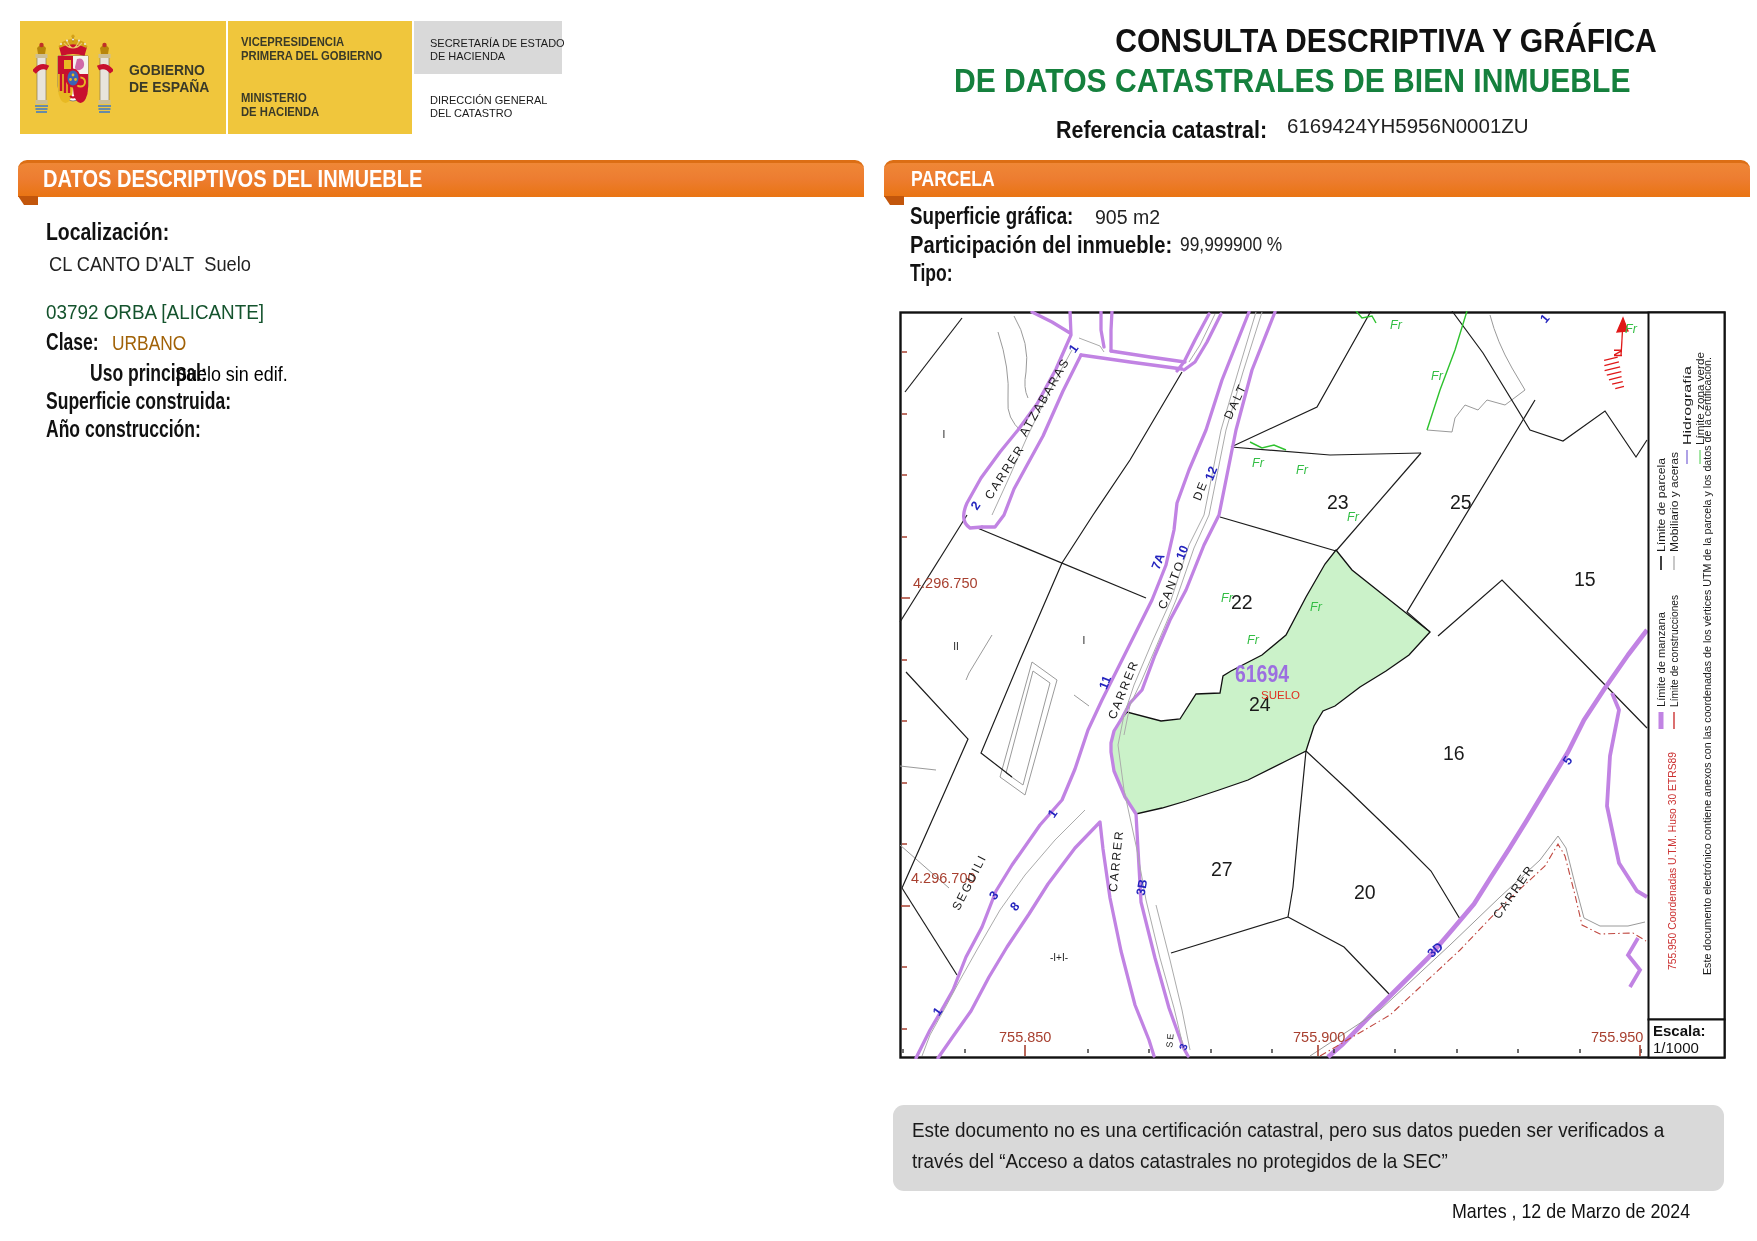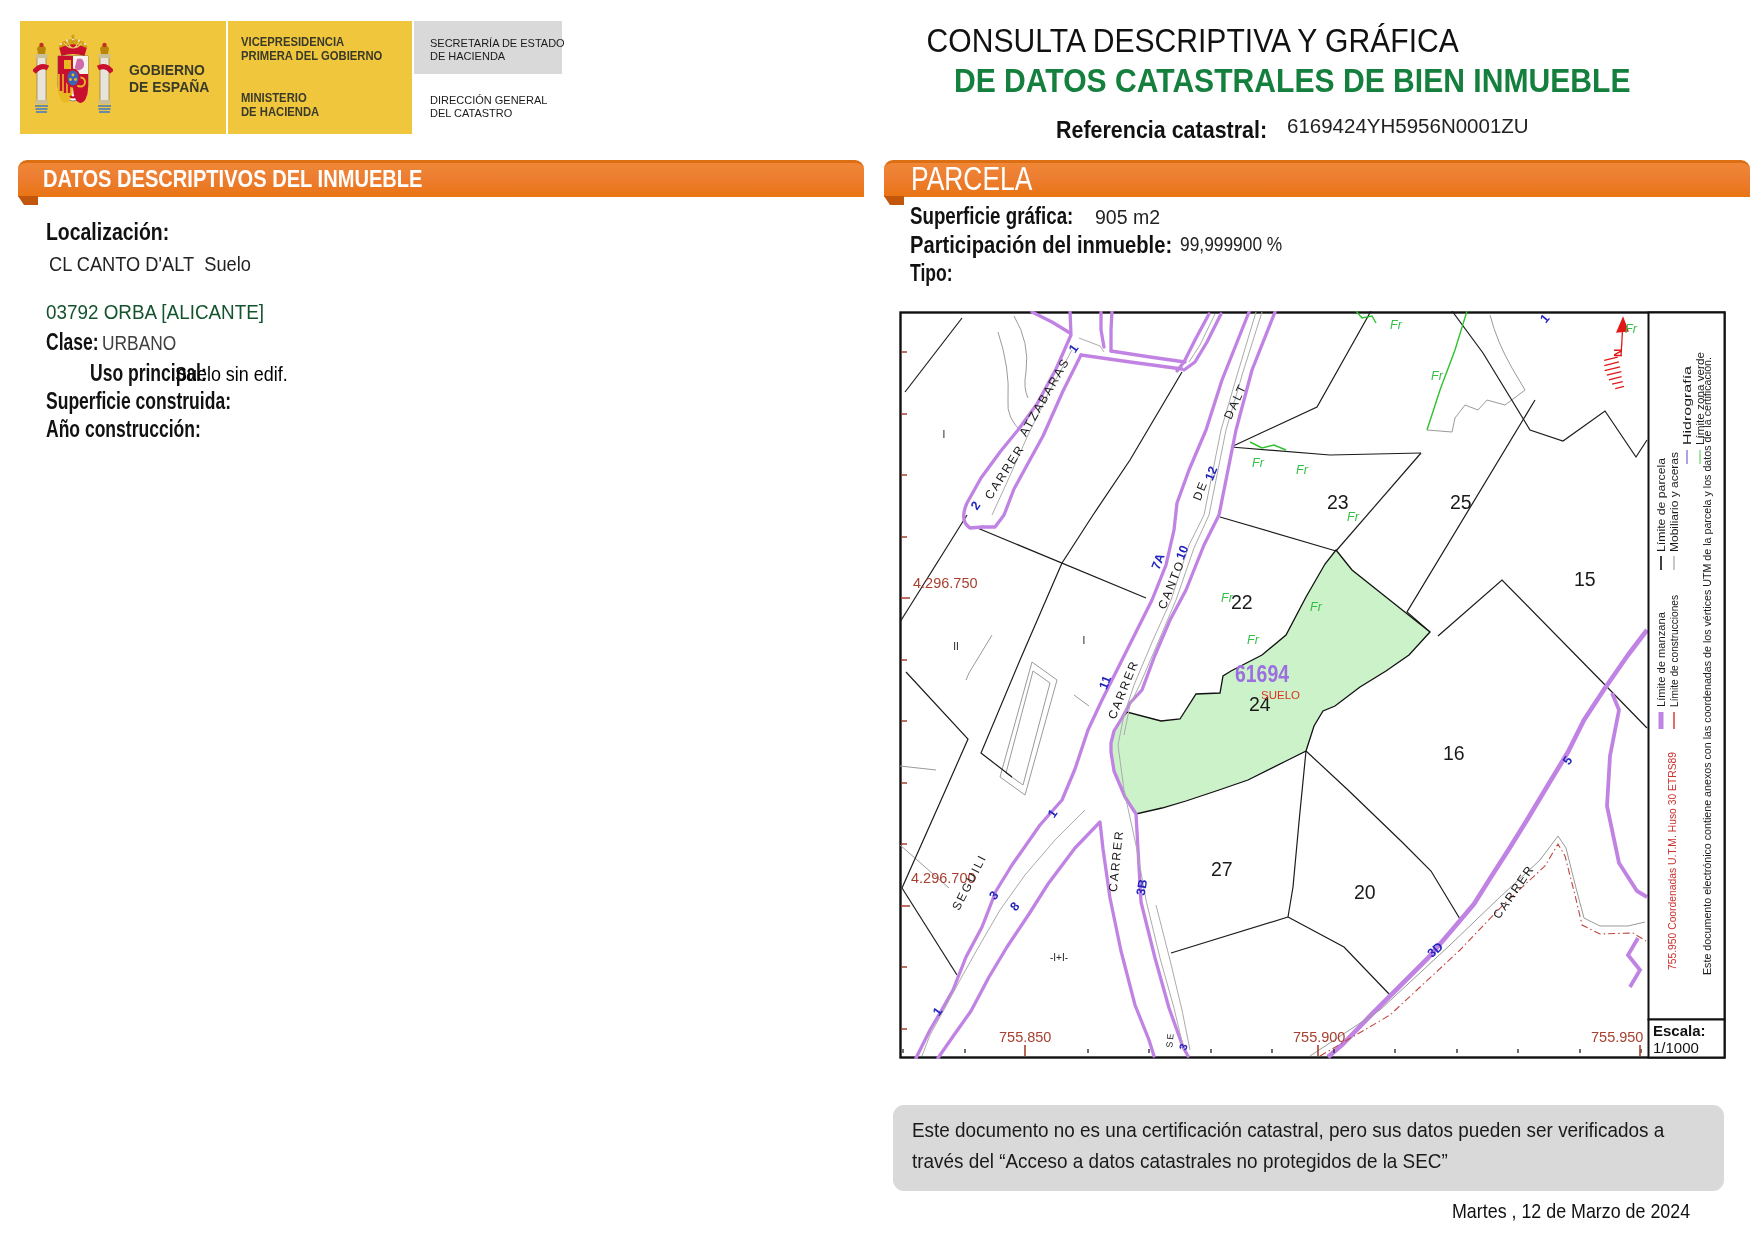--- a/index.html
+++ b/index.html
@@ -74,43 +74,43 @@
 
 <div class="abs" style="left:129px;top:61px;font-weight:bold;font-size:15px;line-height:17px;color:#3A3A28;"><span class="cl" style="--s:0.93">GOBIERNO</span><br><span class="cl" style="--s:0.93">DE ESPAÑA</span></div>
 
 <div class="abs" style="left:241px;top:36px;font-weight:bold;font-size:12.5px;line-height:13.5px;color:#3A3A28;"><span class="cl" style="--s:0.9">VICEPRESIDENCIA</span><br><span class="cl" style="--s:0.9">PRIMERA DEL GOBIERNO</span></div>
 <div class="abs" style="left:241px;top:92px;font-weight:bold;font-size:12.5px;line-height:13.5px;color:#3A3A28;text-decoration:underline;"><span class="cl" style="--s:0.9">MINISTERIO</span><br><span class="cl" style="--s:0.9">DE HACIENDA</span></div>
 
 <div class="abs" style="left:430px;top:37px;font-size:11px;line-height:13px;color:#1a1a1a;">SECRETARÍA DE ESTADO<br>DE HACIENDA</div>
 
 <div class="abs" style="left:430px;top:94px;font-size:11px;line-height:13px;color:#1a1a1a;">DIRECCIÓN GENERAL<br>DEL CATASTRO</div>
 
-<div class="abs" style="left:892px;top:23px;width:800px;text-align:left;font-weight:normal;font-size:34px;line-height:34px;color:#111;"><span class="cc" style="--s:0.885">CONSULTA DESCRIPTIVA Y GRÁFICA</span></div>
+<div class="abs" style="left:892px;top:23px;width:800px;text-align:right;font-weight:bold;font-size:34px;line-height:34px;color:#111;"><span class="cc" style="--s:0.885">CONSULTA DESCRIPTIVA Y GRÁFICA</span></div>
 
 <div class="abs" style="left:892px;top:63px;width:800px;text-align:center;font-weight:bold;font-size:34px;line-height:34px;color:#15803d;"><span class="cc" style="--s:0.885">DE DATOS CATASTRALES DE BIEN INMUEBLE</span></div>
 
 <div class="abs" style="left:1056px;top:117px;font-weight:bold;font-size:24px;line-height:26px;color:#111;"><span class="cl" style="--s:0.894">Referencia catastral:</span></div>
 
 <div class="abs" style="left:1287px;top:113px;font-size:20.5px;line-height:25px;color:#222;">6169424YH5956N0001ZU</div>
 
 <div class="abs" style="left:18px;top:160px;width:846px;height:37px;background:linear-gradient(#ef8736,#ED7D31 45%,#e97413);border-top:3px solid #DC6E14;border-radius:9px 9px 0 0;box-sizing:border-box;"></div>
 <div class="abs" style="left:18px;top:196px;width:20px;height:9px;background:#C2560C;clip-path:polygon(0 0,100% 0,100% 100%,30% 100%);"></div>
 <div class="abs" style="left:43px;top:165px;font-weight:bold;font-size:24.5px;line-height:28px;color:#fff;"><span class="cl" style="--s:0.82">DATOS DESCRIPTIVOS DEL INMUEBLE</span></div>
 
 <div class="abs" style="left:884px;top:160px;width:866px;height:37px;background:linear-gradient(#ef8736,#ED7D31 45%,#e97413);border-top:3px solid #DC6E14;border-radius:9px 9px 0 0;box-sizing:border-box;"></div>
 <div class="abs" style="left:884px;top:196px;width:20px;height:9px;background:#C2560C;clip-path:polygon(0 0,100% 0,100% 100%,30% 100%);"></div>
-<div class="abs" style="left:911px;top:165px;font-weight:normal;font-size:33px;line-height:28px;color:#fff;"><span class="cl" style="--s:0.8">PARCELA</span></div>
+<div class="abs" style="left:911px;top:165px;font-weight:bold;font-size:22px;line-height:28px;color:#fff;"><span class="cl" style="--s:0.8">PARCELA</span></div>
 
 <div class="abs" style="left:46px;top:219px;font-size:24px;line-height:26px;"><span class="cl b" style="--s:0.81">Localización:</span>
 </div>
 <div class="abs" style="left:49px;top:251px;font-size:20.5px;line-height:25px;color:#222;"><span class="cl" style="--s:0.89">CL CANTO D'ALT&nbsp;&nbsp;Suelo</span></div>
 <div class="abs" style="left:46px;top:280px;font-size:20.5px;line-height:25px;color:#14532d;margin-top:19px;"><span class="cl" style="--s:0.92">03792 ORBA [ALICANTE]</span></div>
 
 <div class="abs" style="left:46px;top:329px;font-size:24px;line-height:26px;"><span class="cl b" style="--s:0.73">Clase:</span></div>
-<div class="abs" style="left:102px;top:331px;font-size:19.5px;line-height:24px;color:#404040;"><span class="cl" style="--s:0.89">URBANO</span></div>
+<div class="abs" style="left:112px;top:331px;font-size:19.5px;line-height:24px;color:#a16207;"><span class="cl" style="--s:0.89">URBANO</span></div>
 
 <div class="abs" style="left:46px;top:360px;font-size:24px;line-height:26px;margin-left:44px;"><span class="cl b" style="--s:0.73">Uso principal:</span></div>
 <div class="abs" style="left:175px;top:362px;font-size:19.5px;line-height:24px;color:#000000;"><span class="cl" style="--s:0.92">Suelo sin edif.</span></div>
 
 <div class="abs" style="left:46px;top:388px;font-size:24px;line-height:26px;"><span class="cl b" style="--s:0.73">Superficie construida:</span></div>
 
 <div class="abs" style="left:46px;top:416px;font-size:24px;line-height:26px;"><span class="cl b" style="--s:0.73">Año construcción:</span></div>
 
 <div class="abs" style="left:910px;top:203px;font-size:24px;line-height:26px;"><span class="cl b" style="--s:0.78">Superficie gráfica:</span></div>
 <div class="abs" style="left:1095px;top:205px;font-size:19.5px;line-height:24px;color:#222;">905 m2</div>

